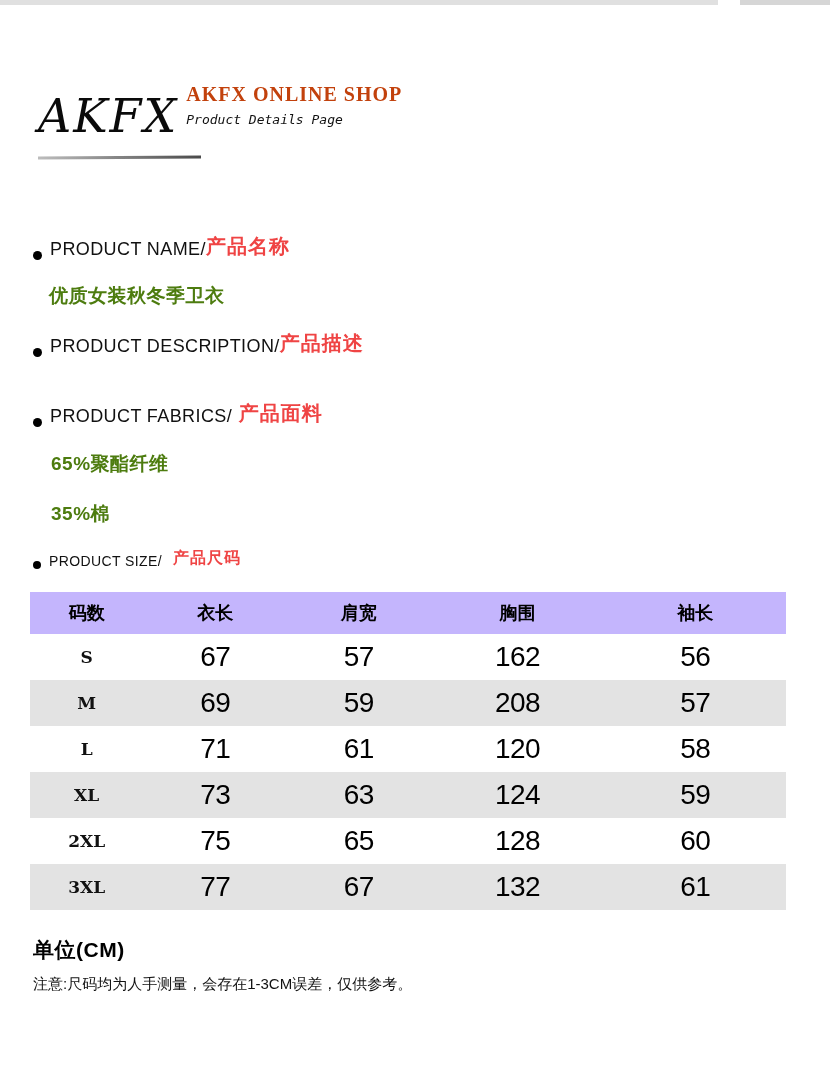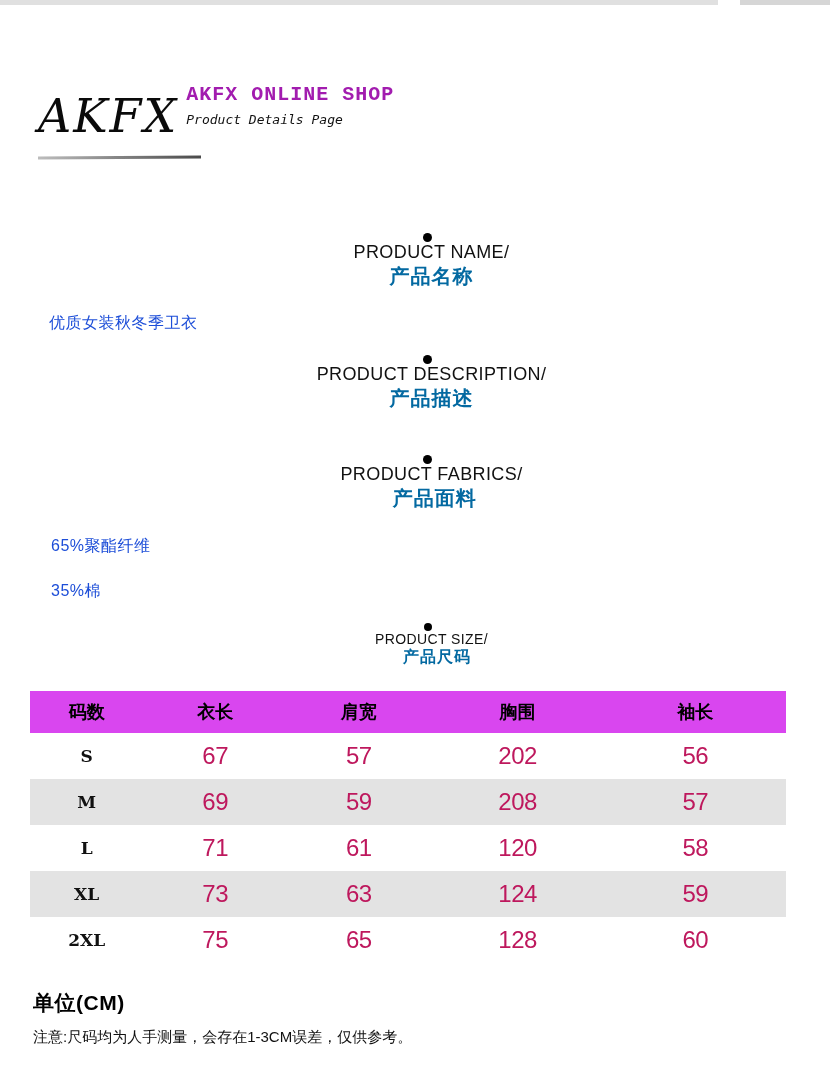--- a/index.html
+++ b/index.html
@@ -20,69 +20,69 @@
   .header { margin:78px 0 0 38px; }
   .logo-row { display:flex; align-items:flex-start; }
   .logo {
     font-family:"DejaVu Serif", serif;
     font-style:italic; font-weight:normal;
     font-size:46px; line-height:1.0; letter-spacing:2px;
     color:#0a0a0a; margin-top:10px;
   }
   .brand { margin-left:8px; }
   .brand-name {
-    font-family:Liberation Mono, monospace;
+    font-family:Liberation Serif, serif;
     font-weight:bold; font-size:20px; letter-spacing:1px;
-    white-space:nowrap; color:#a21caf;
+    white-space:nowrap; color:#c2410c;
   }
   .brand-sub {
     font-family:"DejaVu Sans Mono", monospace;
     font-style:italic; font-size:13px; margin-top:6px;
     white-space:nowrap; color:#111;
   }
   .underline {
     width:163px; height:3px; margin-top:17px;
     background:linear-gradient(90deg,#bdbdbd,#4a4a4a);
     transform:rotate(-0.4deg);
   }
 
   
   .section { margin-left:33px; }
-  .sec-head { display:flex; align-items:center;flex-direction:column; }
+  .sec-head { display:flex; align-items:flex-end; }
   .bullet { width:9px; height:9px; border-radius:50%; background:#000; margin-right:8px; flex:none; }
   .bullet.small { width:8px; height:8px; }
   .head-en { font-size:18px; letter-spacing:0.4px; color:#111; }
-  .head-cn { font-size:20px; font-weight:bold; letter-spacing:1px; color:#0369a1; white-space:pre; }
+  .head-cn { font-size:20px; font-weight:bold; letter-spacing:1px; color:#ef4444; white-space:pre; }
   .sec-head.small .head-en { font-size:14px; }
   .sec-head.small .head-cn { font-size:16px; }
-  .value { margin-left:16px; font-size:16px; color:#1d4ed8; letter-spacing:0.5px; }
+  .value { margin-left:16px; font-size:19px; color:#4d7c0f; letter-spacing:0.5px;font-weight:bold; }
 
   #sec-name   { margin-top:74px; }
   #name-value { margin-top:23px; }
   #sec-desc   { margin-top:21px; }
   #desc-value { margin-top:31px; }
   #sec-fab    { margin-top:43px; }
   #fab-v1     { margin-top:24px; margin-left:18px; }
   #fab-v2     { margin-top:24px;  margin-left:18px; }
   #sec-size   { margin-top:21px; }
 
   
   table.size-table {
     width:756px; margin:23px 0 0 30px;
     border-collapse:collapse; table-layout:fixed; text-align:center;
   }
-  table.size-table thead tr { background:#d946ef; height:42px; }
+  table.size-table thead tr { background:#c4b5fd; height:42px; }
   table.size-table th { font-size:18px; font-weight:bold; color:#000; }
   table.size-table tbody tr { height:46px; background:#ffffff; }
   table.size-table tbody tr:nth-child(even) { background:#e3e3e3; }
   td.size-label {
     font-family:"DejaVu Serif", serif;
     font-weight:bold; font-size:17px; color:#111;
   }
-  td.num { font-size:24px; letter-spacing:-0.5px; color:#be185d; }
+  td.num { font-size:28px; letter-spacing:-0.5px; color:#000000; }
 
   
   .unit { margin:26px 0 0 33px; font-size:21px; font-weight:bold; color:#000; letter-spacing:0.5px; }
   .note { margin:11px 0 0 33px; font-size:15px; color:#111; }
 </style>
 </head>
 <body>
 
 <div class="topbar">
   <div class="gap"></div>
@@ -150,21 +150,21 @@
         <th>肩宽</th>
         <th>胸围</th>
         <th>袖长</th>
       </tr>
   </thead>
   <tbody>
       <tr>
         <td class="size-label">S</td>
         <td class="num">67</td>
         <td class="num">57</td>
-        <td class="num">202</td>
+        <td class="num">162</td>
         <td class="num">56</td>
       </tr>
       <tr>
         <td class="size-label">M</td>
         <td class="num">69</td>
         <td class="num">59</td>
         <td class="num">208</td>
         <td class="num">57</td>
       </tr>
       <tr>
@@ -181,17 +181,24 @@
         <td class="num">124</td>
         <td class="num">59</td>
       </tr>
       <tr>
         <td class="size-label">2XL</td>
         <td class="num">75</td>
         <td class="num">65</td>
         <td class="num">128</td>
         <td class="num">60</td>
       </tr>
+      <tr>
+        <td class="size-label">3XL</td>
+        <td class="num">77</td>
+        <td class="num">67</td>
+        <td class="num">132</td>
+        <td class="num">61</td>
+      </tr>
     </tbody>
 </table>
 
 <div class="unit">单位(CM)</div>
 <div class="note">注意:尺码均为人手测量，会存在1-3CM误差，仅供参考。</div>
 
 </body></html>

